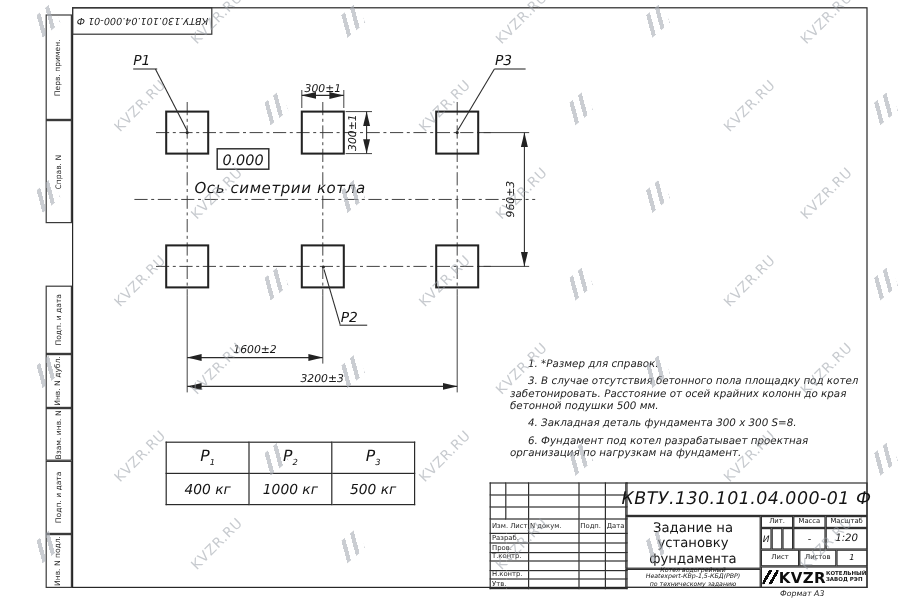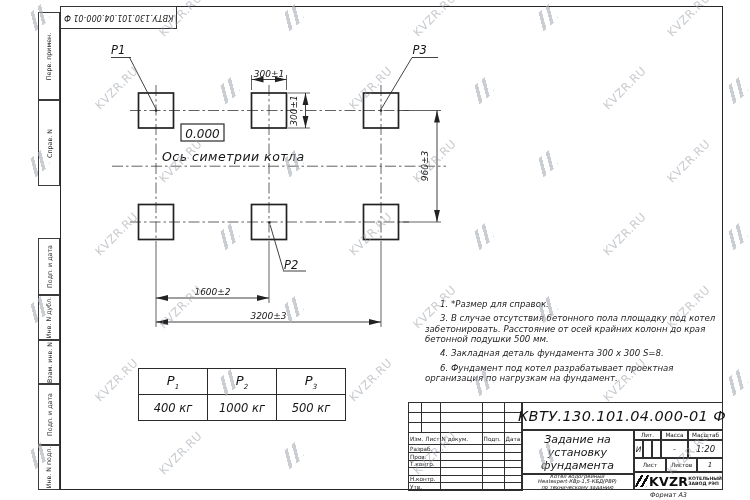--- a/index.html
+++ b/index.html
@@ -40,21 +40,21 @@
   .ltable .val{font-size:11.5px;}
 
   
   .tb{position:absolute;left:408px;top:402px;width:315px;height:88px;z-index:6;color:#141414;}
   .tb .cell{position:absolute;border:.9px solid #2f2f2f;box-sizing:border-box;
             display:flex;align-items:center;justify-content:center;background:transparent;}
   .tbl{border-collapse:collapse;table-layout:fixed;position:absolute;left:0;top:0;}
   .tbl td{border:.9px solid #2f2f2f;font-size:5.7px;padding:0 0 0 1px;white-space:nowrap;overflow:hidden;color:#222;}
   .f-it{font-style:italic;}
   .docnum{font-style:italic;font-size:14.5px;letter-spacing:.4px;white-space:nowrap;}
-  .ttl{flex-direction:column;font-style:italic;font-size:11px;line-height:13px;}
+  .ttl{flex-direction:column;font-size:11px;line-height:13px;}
   .prod{flex-direction:column;font-style:italic;font-size:5.2px;line-height:5.6px;text-align:center;}
   .small{font-size:5.7px;}
   .logo-wrap{gap:0;}
   .logo-icon{width:14px;height:12px;background:repeating-linear-gradient(120deg,#0d0d0d 0 2.4px,transparent 2.4px 5.2px);
              clip-path:polygon(20% 0,100% 0,80% 100%,0 100%);}
   .logo-word{font-weight:bold;font-size:12.5px;letter-spacing:.3px;color:#0d0d0d;}
   .logo-cap{font-size:4.6px;line-height:5px;font-weight:bold;color:#1a1a1a;text-align:left;}
 
   .format{position:absolute;left:624px;top:491px;width:89px;text-align:center;font-size:6.5px;
           font-style:italic;color:#222;z-index:6;}

